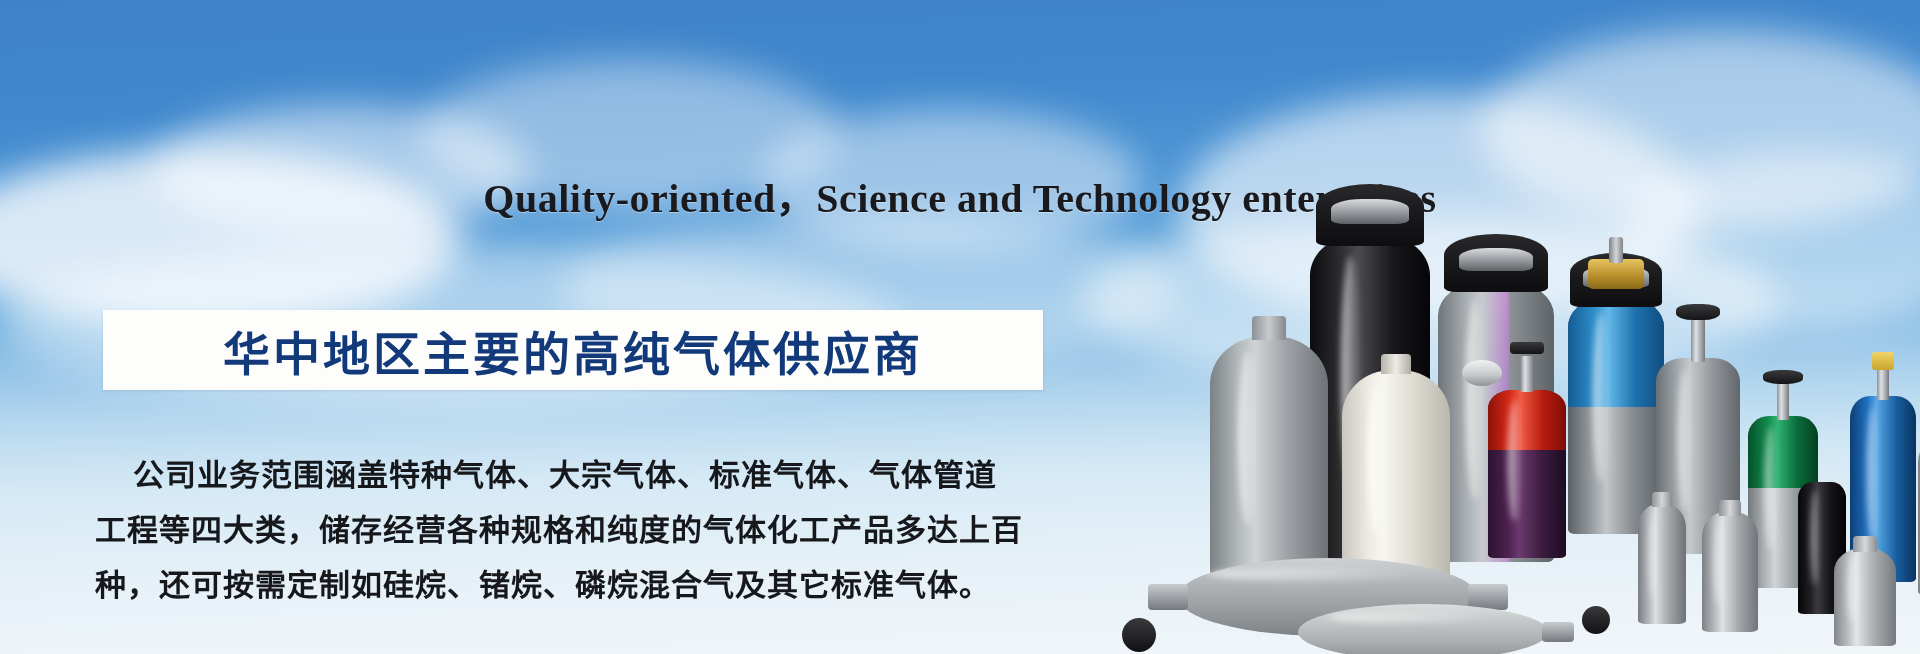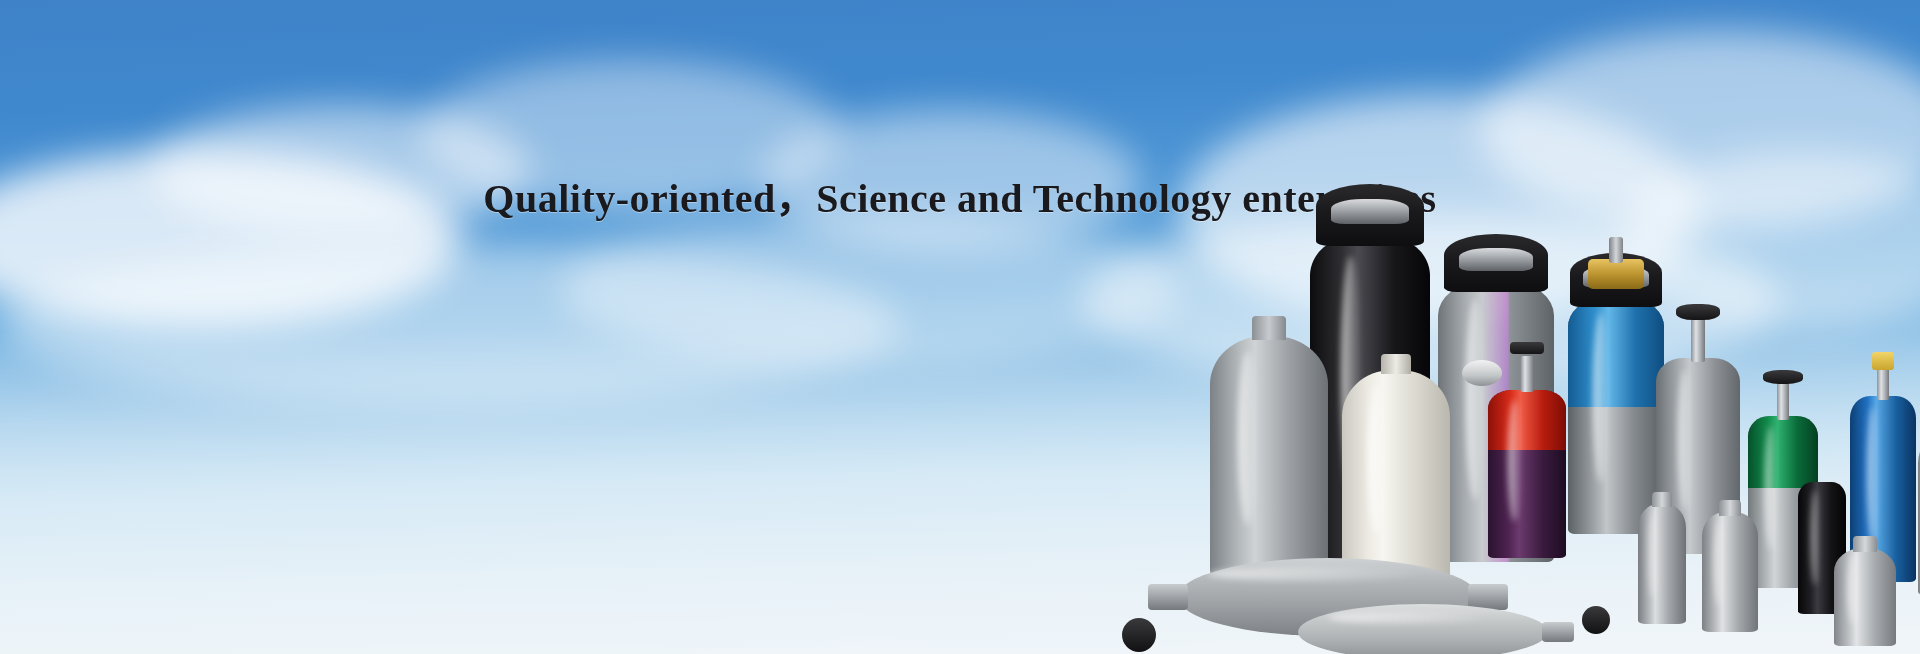--- a/index.html
+++ b/index.html
@@ -176,21 +176,29 @@
   <div class="cloud c6"></div>
   <div class="cloud c7"></div>
   <div class="cloud c8"></div>
   <div class="cloud c9"></div>
   <div class="cloud c10"></div>
   <div class="haze"></div>
 
 
   <div class="subhead">Quality-oriented，Science and Technology enterprises</div>
 
-
+  <div class="slogan-box">
+    <span class="slogan-text">华中地区主要的高纯气体供应商</span>
+  </div>
+
+  <div class="body-copy">
+    <span class="ln indent">公司业务范围涵盖特种气体、大宗气体、标准气体、气体管道</span>
+    <span class="ln">工程等四大类，储存经营各种规格和纯度的气体化工产品多达上百</span>
+    <span class="ln">种，还可按需定制如硅烷、锗烷、磷烷混合气及其它标准气体。</span>
+  </div>
 
   <div class="cylinders">
 
     <div class="cyl" style="left:160px; bottom:88px; width:120px; height:330px;">
       <div class="body-shape" style="background:linear-gradient(90deg,#0c0c0e 0%,#2e2e32 26%,#4a4a50 40%,#17171a 70%,#060608 100%);border-radius:38% 38% 6px 6px/12% 12% 2% 2%;"></div>
       <div class="gloss" style="left:26%;"></div>
       <div class="cap" style="top:-52px;width:108px;height:62px;"></div>
     </div>
 
     <div class="cyl" style="left:288px; bottom:92px; width:116px; height:280px;">

